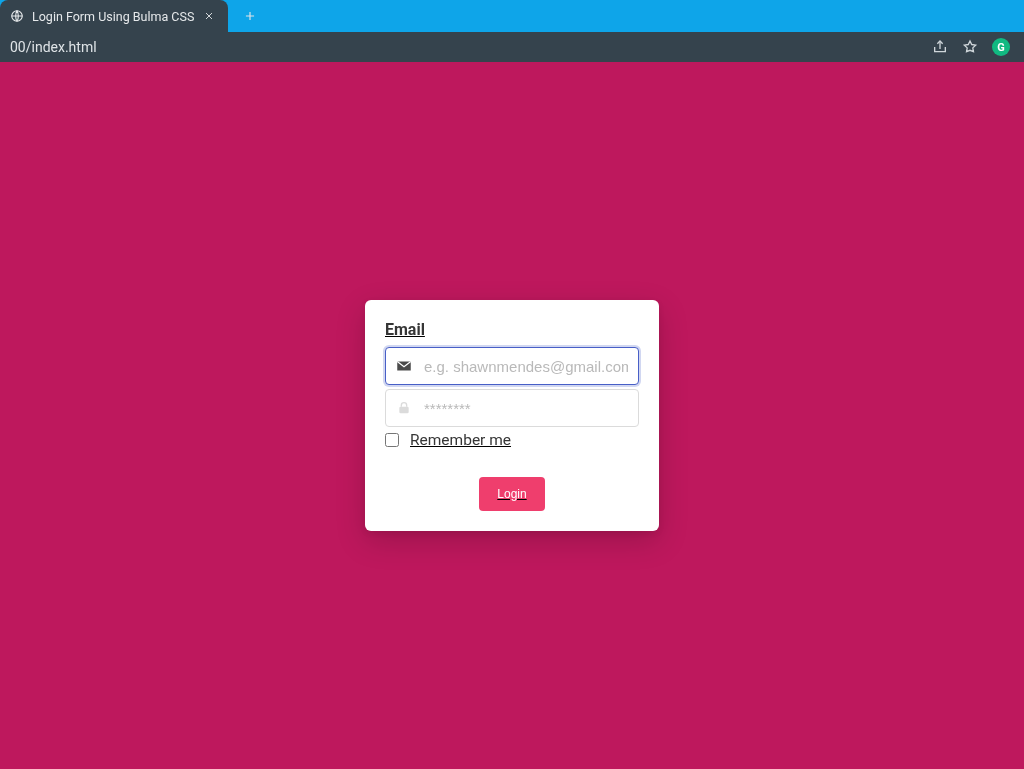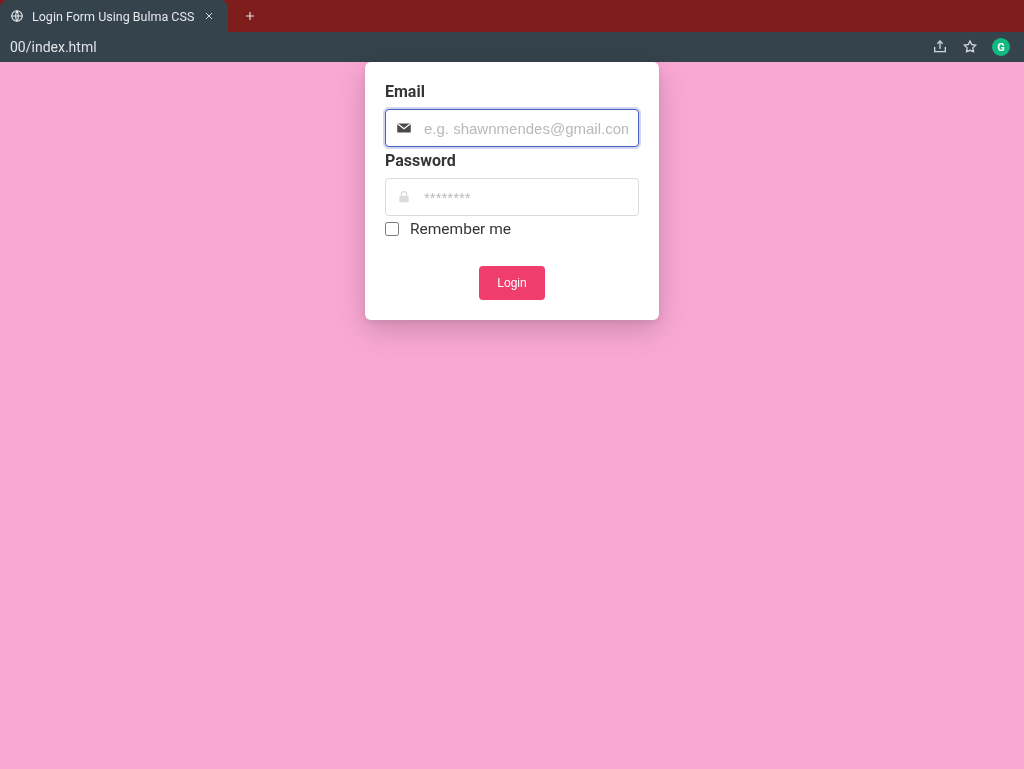--- a/index.html
+++ b/index.html
@@ -1,20 +1,20 @@
 <!DOCTYPE html>
 <html><head>
 <meta charset="utf-8">
 <style>
   * { box-sizing: border-box; margin: 0; padding: 0; }
   html, body { width: 1024px; height: 769px; font-family: -apple-system, BlinkMacSystemFont, "Segoe UI", Roboto, Arial, sans-serif; overflow: hidden; }
 
   
   .browser-chrome { width: 100%; background: #2f3b44; }
-  .tab-strip { display: flex; align-items: center; height: 32px; background: #7f1d1d; }
+  .tab-strip { display: flex; align-items: center; height: 32px; background: #0ea5e9; }
   .tab {
     display: flex; align-items: center; gap: 8px;
     background: #35434d; color: #e6e9eb;
     height: 32px; padding: 0 12px 0 10px;
     border-top-left-radius: 8px; border-top-right-radius: 8px;
     font-size: 12.5px; min-width: 210px; max-width: 230px;
     position: relative;
   }
   .tab .favicon { width: 14px; height: 14px; display: inline-flex; align-items: center; justify-content: center; }
   .tab .title { flex: 1; white-space: nowrap; overflow: hidden; text-overflow: ellipsis; }
@@ -26,22 +26,22 @@
   .ext-badge {
     width: 18px; height: 18px; border-radius: 50%; background: #11b981;
     color: #fff; font-size: 11px; font-weight: 700; display: inline-flex;
     align-items: center; justify-content: center;
   }
 
   
   .page {
     width: 100%;
     height: calc(769px - 62px);
-    background: #f9a8d4;
-    display: flex; align-items: flex-start; justify-content: center;
+    background: #be185d;
+    display: flex; align-items: center; justify-content: center; text-decoration: underline;
   }
   .card {
     width: 294px;
     background: #ffffff;
     border-radius: 6px;
     box-shadow: 0 10px 30px rgba(0,0,0,.18), 0 2px 6px rgba(0,0,0,.08);
     padding: 20px 20px 20px;
     color: #363636;
   }
   .label {
@@ -133,21 +133,20 @@
     <div class="control">
       <span class="input-icon">
         <svg viewBox="0 0 24 24" width="18" height="18" fill="#4a4a4a">
           <path d="M3 6h18v12H3z" fill="#4a4a4a"></path>
           <path d="M3 6l9 7 9-7" fill="none" stroke="#ffffff" stroke-width="1.6"></path>
         </svg>
       </span>
       <input class="input focused" type="text" placeholder="e.g. shawnmendes@gmail.com" style="">
     </div>
 
-    <label class="label">Password</label>
     <div class="control">
       <span class="input-icon muted">
         <svg viewBox="0 0 24 24" width="16" height="16" fill="#dbdbdb">
           <rect x="5" y="10" width="14" height="10" rx="2"></rect>
           <path d="M8 10V8a4 4 0 118 0v2" fill="none" stroke="#dbdbdb" stroke-width="2"></path>
         </svg>
       </span>
       <input class="input" type="password" placeholder="********" style="">
     </div>
 

